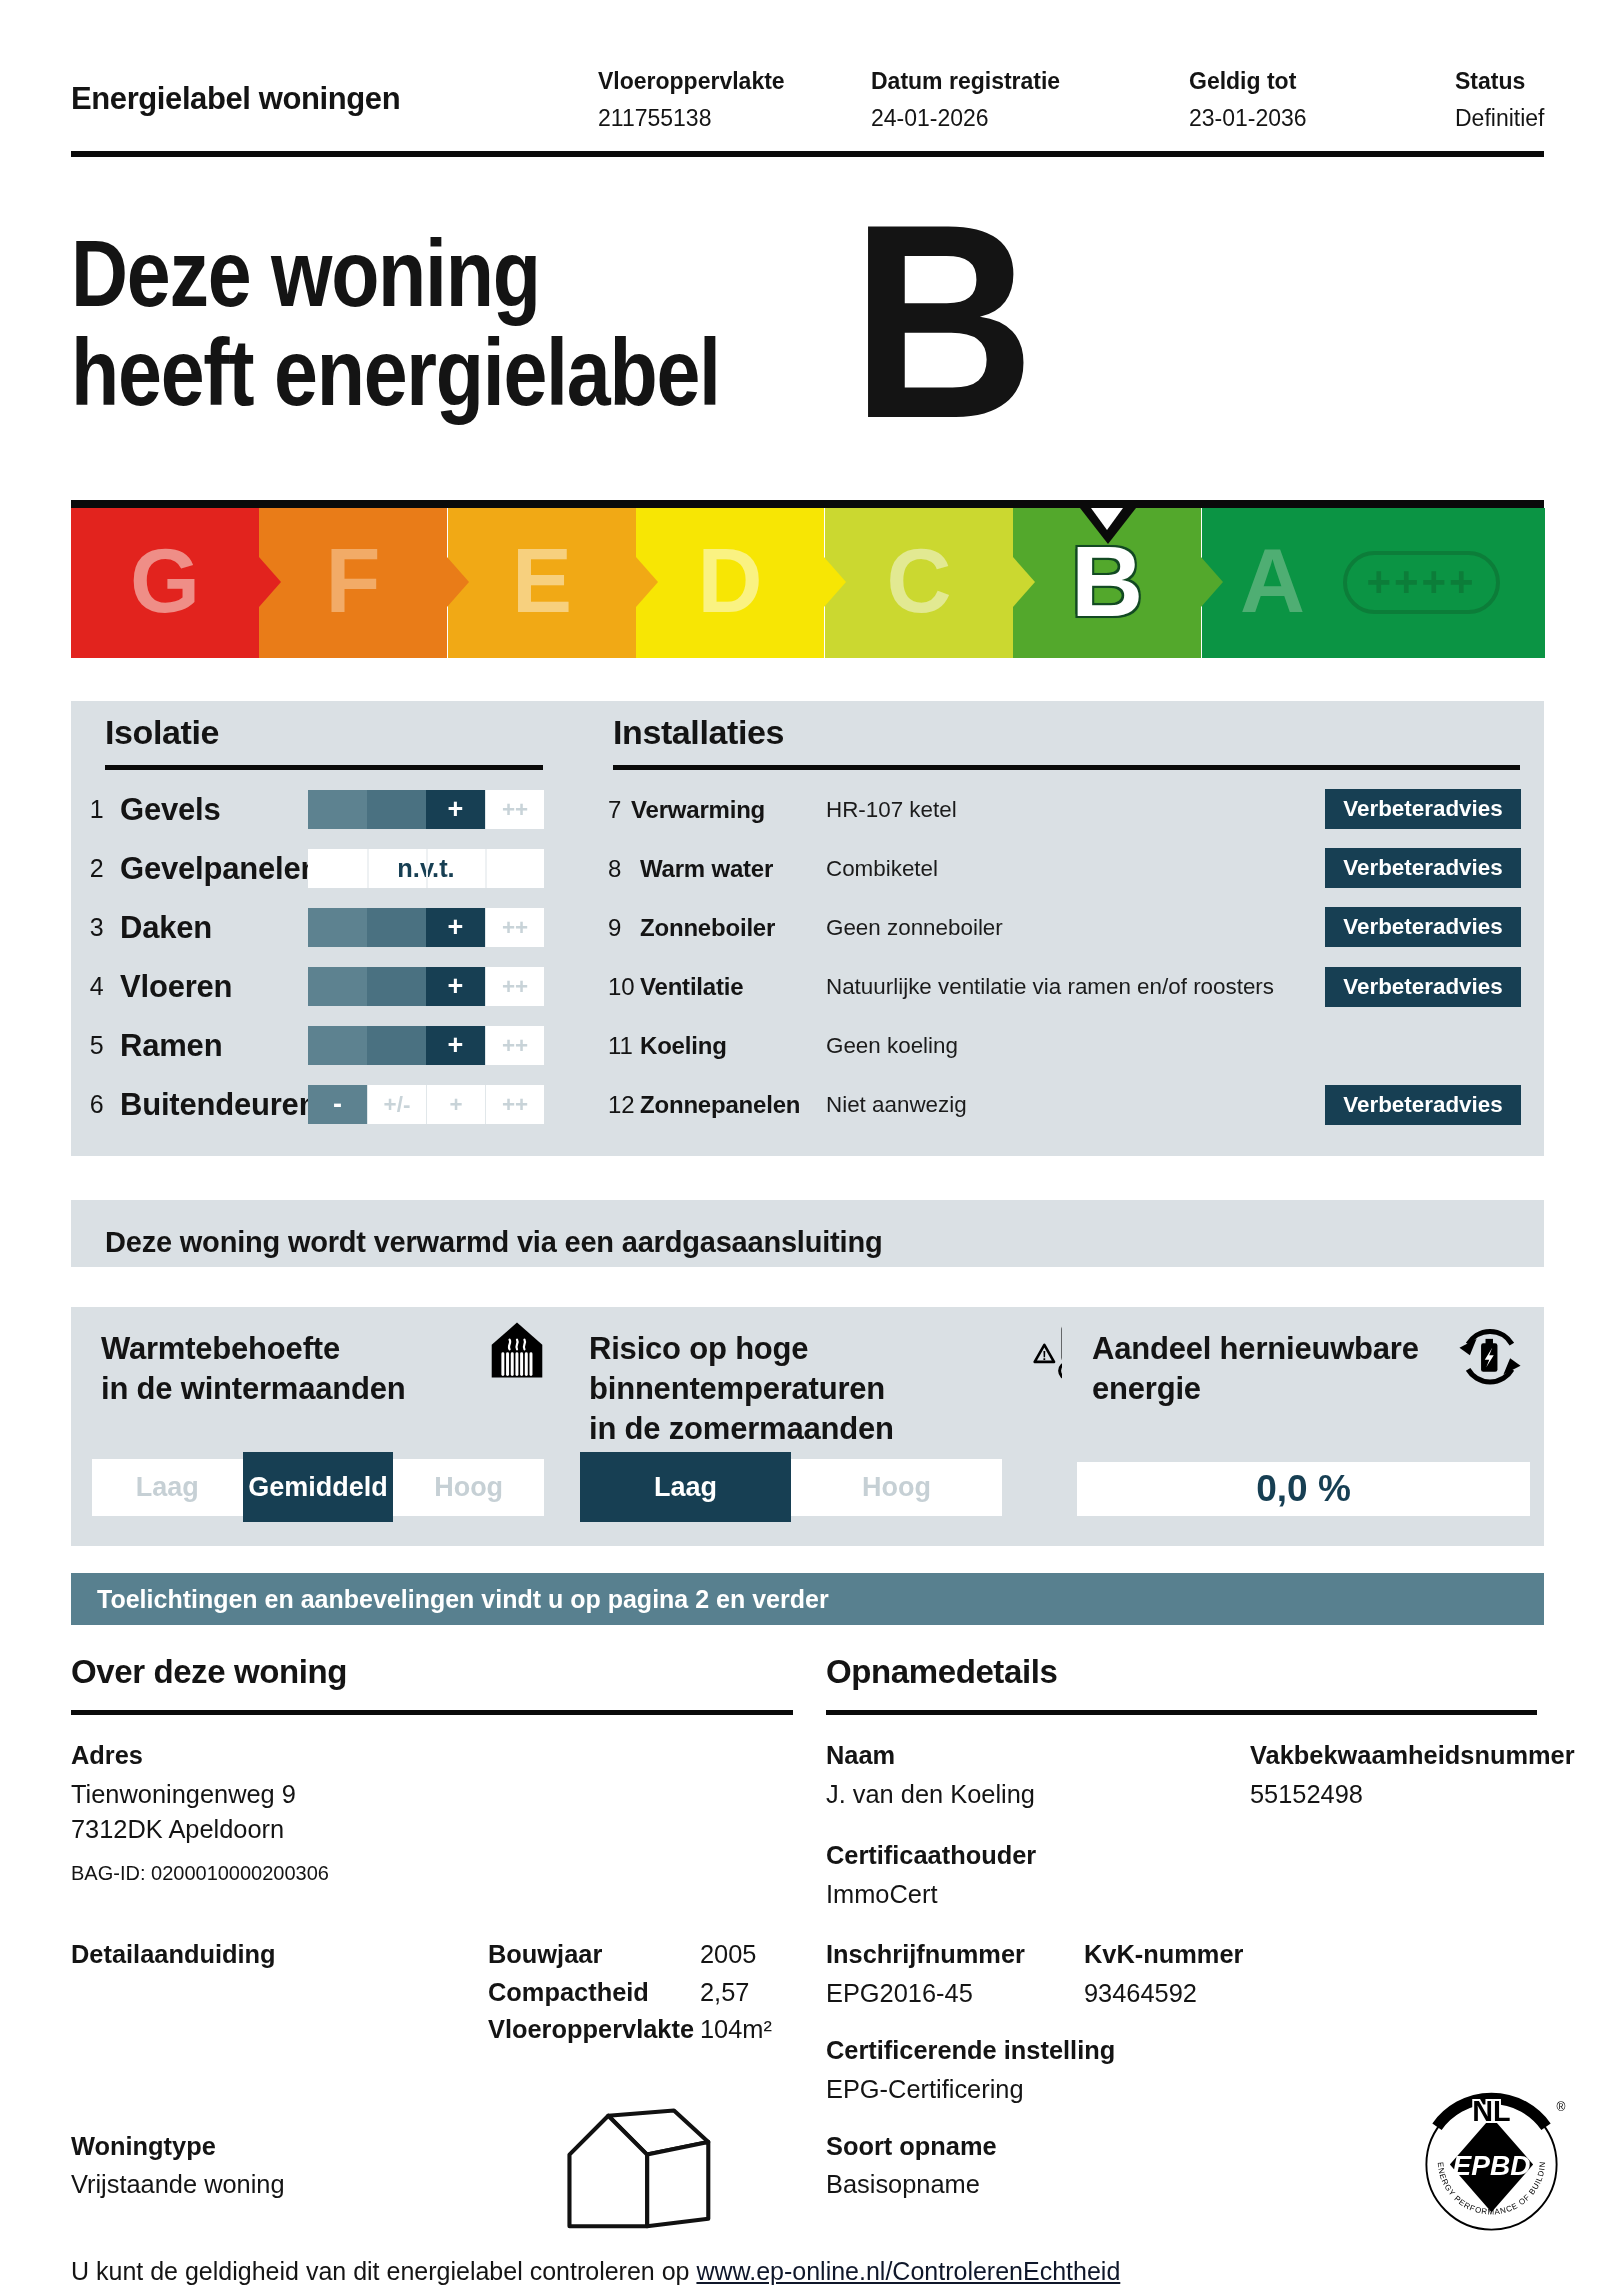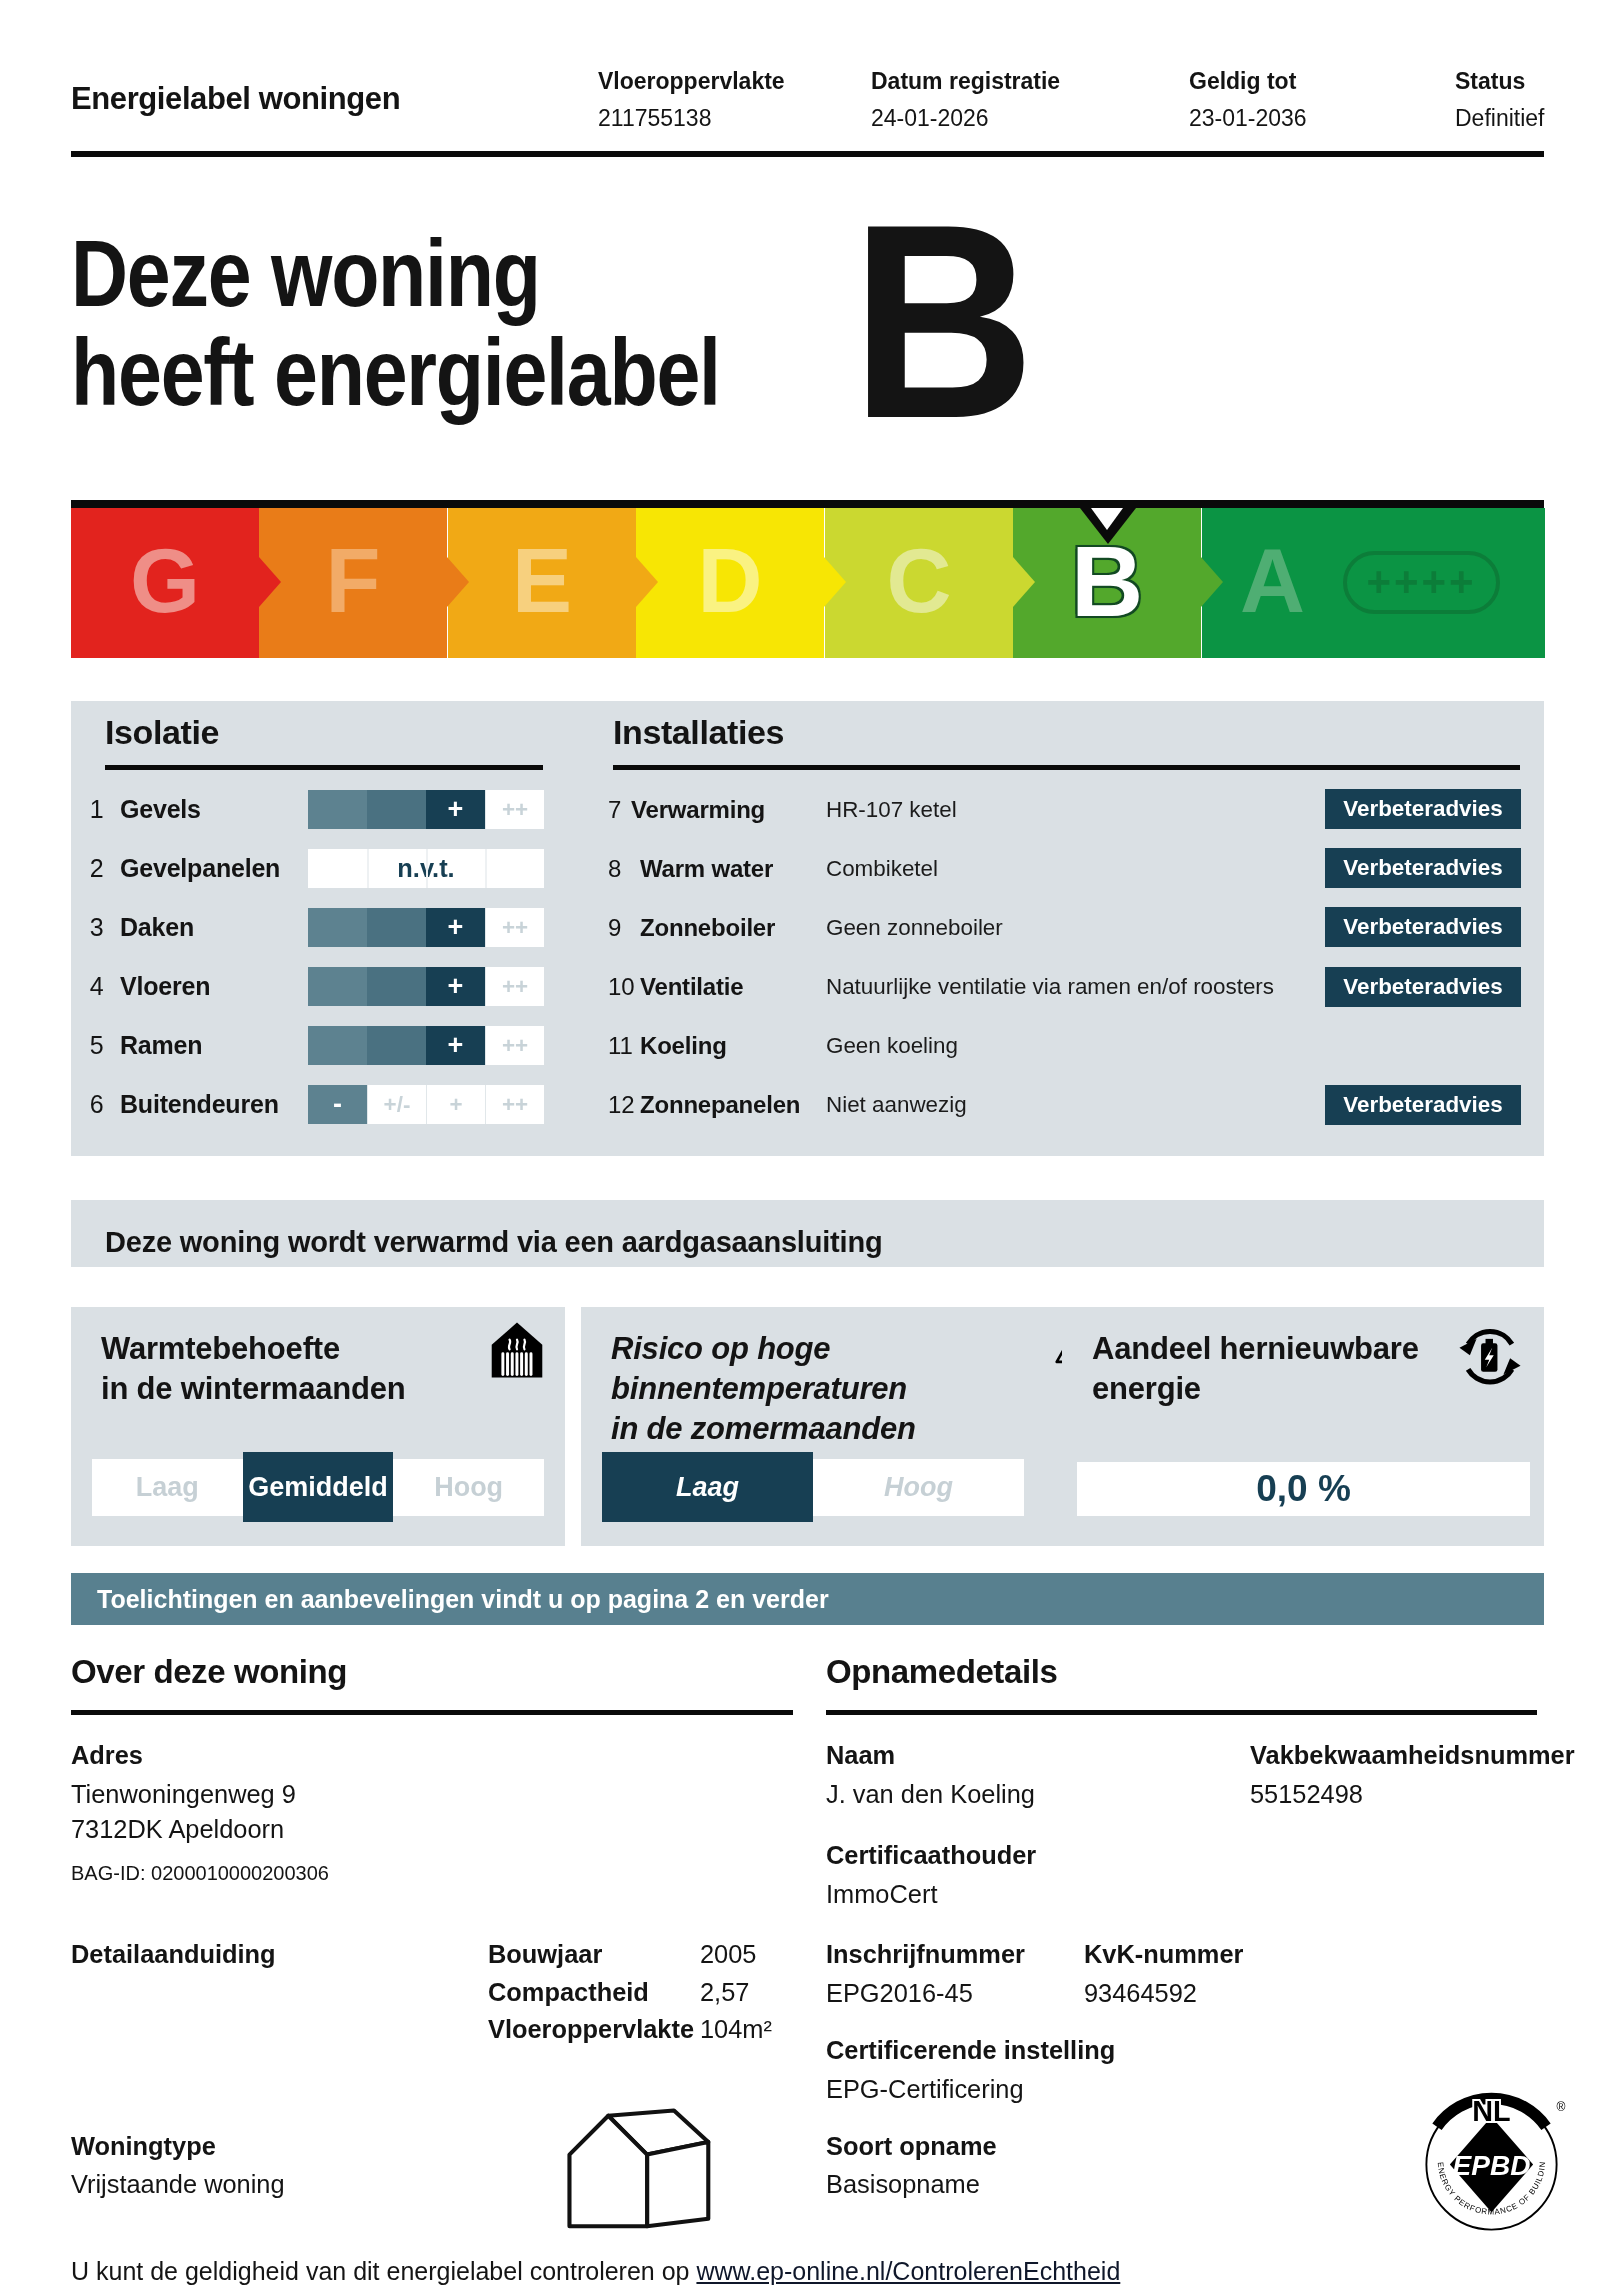--- a/index.html
+++ b/index.html
@@ -32,21 +32,21 @@
   .notch-inner{width:0;height:0;border-left:16.5px solid transparent;border-right:16.5px solid transparent;
         border-top:22.4px solid #fff;top:7.5px;z-index:4;}
   .a-pill{left:141px;top:43px;width:157px;height:63px;border:4.5px solid #0c7d39;border-radius:34px;
         box-sizing:border-box;text-align:center;}
   .a-pill span{line-height:54px;font-size:42px;font-weight:700;color:#0c7d39;letter-spacing:3px;}
   
   .panel{background:#dae0e4;}
   .panel-h{font-size:34px;font-weight:700;letter-spacing:-0.4px;}
   .panel-rule{height:5.2px;background:#0a0a0a;}
   .iso-num{font-size:25px;line-height:39px;}
-  .iso-lbl{font-size:25px;font-weight:700;line-height:39px;letter-spacing:-0.2px;}
+  .iso-lbl{font-size:31px;font-weight:700;line-height:39px;letter-spacing:-0.2px;}
   .cell{top:0;height:39px;box-sizing:border-box;text-align:center;}
   .cell span{line-height:39px;font-weight:700;}
   .nvt-bar{width:236px;height:39px;background:#fff;text-align:center;}
   .nvt-bar span{line-height:39px;font-size:25.4px;font-weight:700;color:#173f53;}
   .ins-num{font-size:24px;line-height:39px;}
   .ins-lbl{font-size:24px;font-weight:700;line-height:39px;letter-spacing:-0.2px;}
   .ins-val{font-size:22.4px;line-height:40px;color:#1b1b1b;}
   .adv-btn{width:196px;height:40px;background:#173f53;text-align:center;cursor:pointer;}
   .adv-btn span{line-height:40px;font-size:22.4px;font-weight:700;color:#fff;}
   
@@ -244,21 +244,21 @@
               <path d="M36 38 c-3 -5 3 -8 0 -13"></path>
               <path d="M46 38 c-3 -5 3 -8 0 -13"></path>
             </g>
           </svg></div>
         <div class="abs opt-row" style="left: 21px; top: 152px; width: 452px; height: 57px;">
           <div class="opt" style="width: 33.3333%;">Laag</div>
           <div class="opt sel" style="width: 33.3333%;">Gemiddeld</div>
           <div class="opt" style="width: 33.3333%;">Hoog</div>
         </div>
       </div>
-      <div class="abs card" style="left: 581px; width: 543px; font-style: italic;">
+      <div class="abs card" style="left: 559px; width: 543px;">
         <div class="abs" style="left: 30px; top: 22.4px;">
           <div class="card-title">Risico op hoge</div>
           <div class="card-title">binnentemperaturen</div>
           <div class="card-title">in de zomermaanden</div>
         </div>
         <div class="abs" style="right: 21px; top: 13.5px;"><svg width="48" height="61" viewBox="0 0 64 82">
             <rect x="40" y="4" width="13" height="52" rx="6.5" fill="none" stroke="#000" stroke-width="4"></rect>
             <circle cx="46.5" cy="67" r="11" fill="none" stroke="#000" stroke-width="4"></circle>
             <circle cx="46.5" cy="67" r="6" fill="#000"></circle>
             <line x1="46.5" y1="30" x2="46.5" y2="62" stroke="#000" stroke-width="5"></line>

